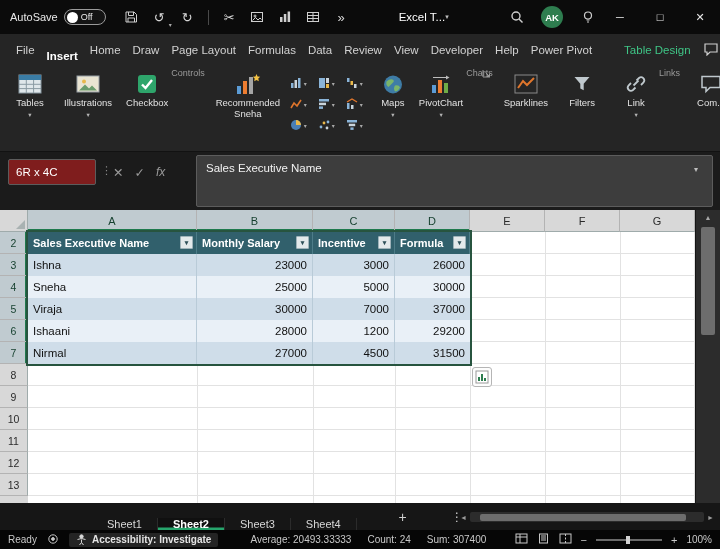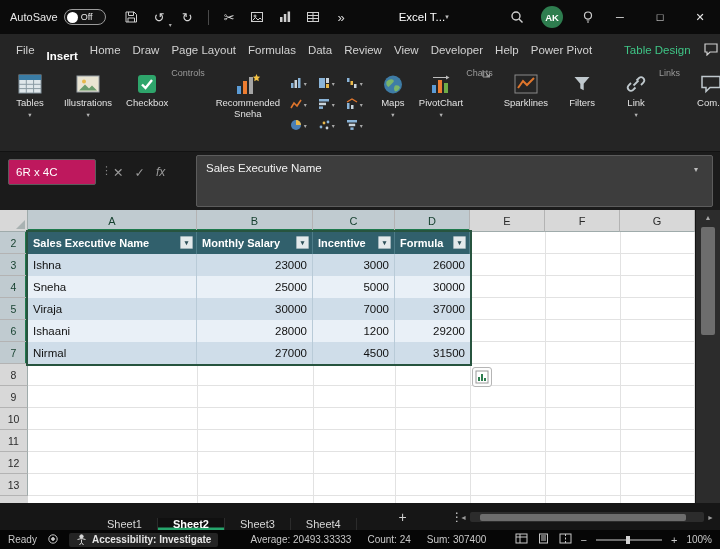--- a/index.html
+++ b/index.html
@@ -39,21 +39,21 @@
   .bicon { height:24px; display:flex; align-items:center; justify-content:center; }
   .blabel { font-size:9.5px; color:#e2e2e2; text-align:center; line-height:10.5px; }
   .barrow { font-size:6.5px; color:#b4b4b4; }
   .chart-mini-grid { display:grid; grid-template-columns:repeat(3,27px); grid-auto-rows:20px; gap:1px; margin:6px 2px 0 2px; }
   .mini-btn { display:flex; align-items:center; justify-content:center; gap:2px; border-radius:2px; font-size:6px; color:#a8a8a8; }
   .launcher { position:absolute; right:2px; top:2px; }
   .ribbon-scroll { display:flex; flex-direction:column; justify-content:space-between; align-items:center; margin-left:auto; padding:4px 6px; color:#b0b0b0; }
 
   
   .fbar { position:absolute; top:152px; left:0; right:0; height:58px; background:#1b1b1b; }
-  .namebox { position:absolute; left:8px; top:7px; width:88px; height:26px; background:#be185d; border:1px solid #5c5c5c; border-radius:2px; display:flex; align-items:center; padding:0 7px; font-size:11.5px; color:#fff; }
+  .namebox { position:absolute; left:8px; top:7px; width:88px; height:26px; background:#7f1d1d; border:1px solid #5c5c5c; border-radius:2px; display:flex; align-items:center; padding:0 7px; font-size:11.5px; color:#fff; }
   .nb-grip { position:absolute; left:101px; top:12px; color:#8a8a8a; font-size:11px; }
   .fx-row { position:absolute; left:113px; top:7px; height:26px; display:flex; align-items:center; gap:11px; color:#9a9a9a; font-size:12.5px; }
   .fx-row .fx { font-style:italic; font-family:"Liberation Serif", serif; font-size:12px; }
   .formula-input { position:absolute; left:196px; top:3px; right:7px; height:52px; background:#3d3d3d; border:1px solid #5c5c5c; border-radius:2px; padding:6px 26px 0 9px; font-size:11.5px; color:#f2f2f2; }
   .fb-chevron { position:absolute; right:14px; top:9px; color:#bdbdbd; font-size:8px; }
 
   
   .grid { position:absolute; top:210px; left:0; width:695px; height:293px; background:#fff; }
   .corner { position:absolute; left:0; top:0; width:28px; height:22px; background:#d8d8d8; border-right:1px solid #9fabab; border-bottom:1px solid #9fabab; }
   .corner-tri { position:absolute; right:2px; bottom:2px; width:0; height:0; border-left:9px solid transparent; border-bottom:9px solid #a9b2b2; }

